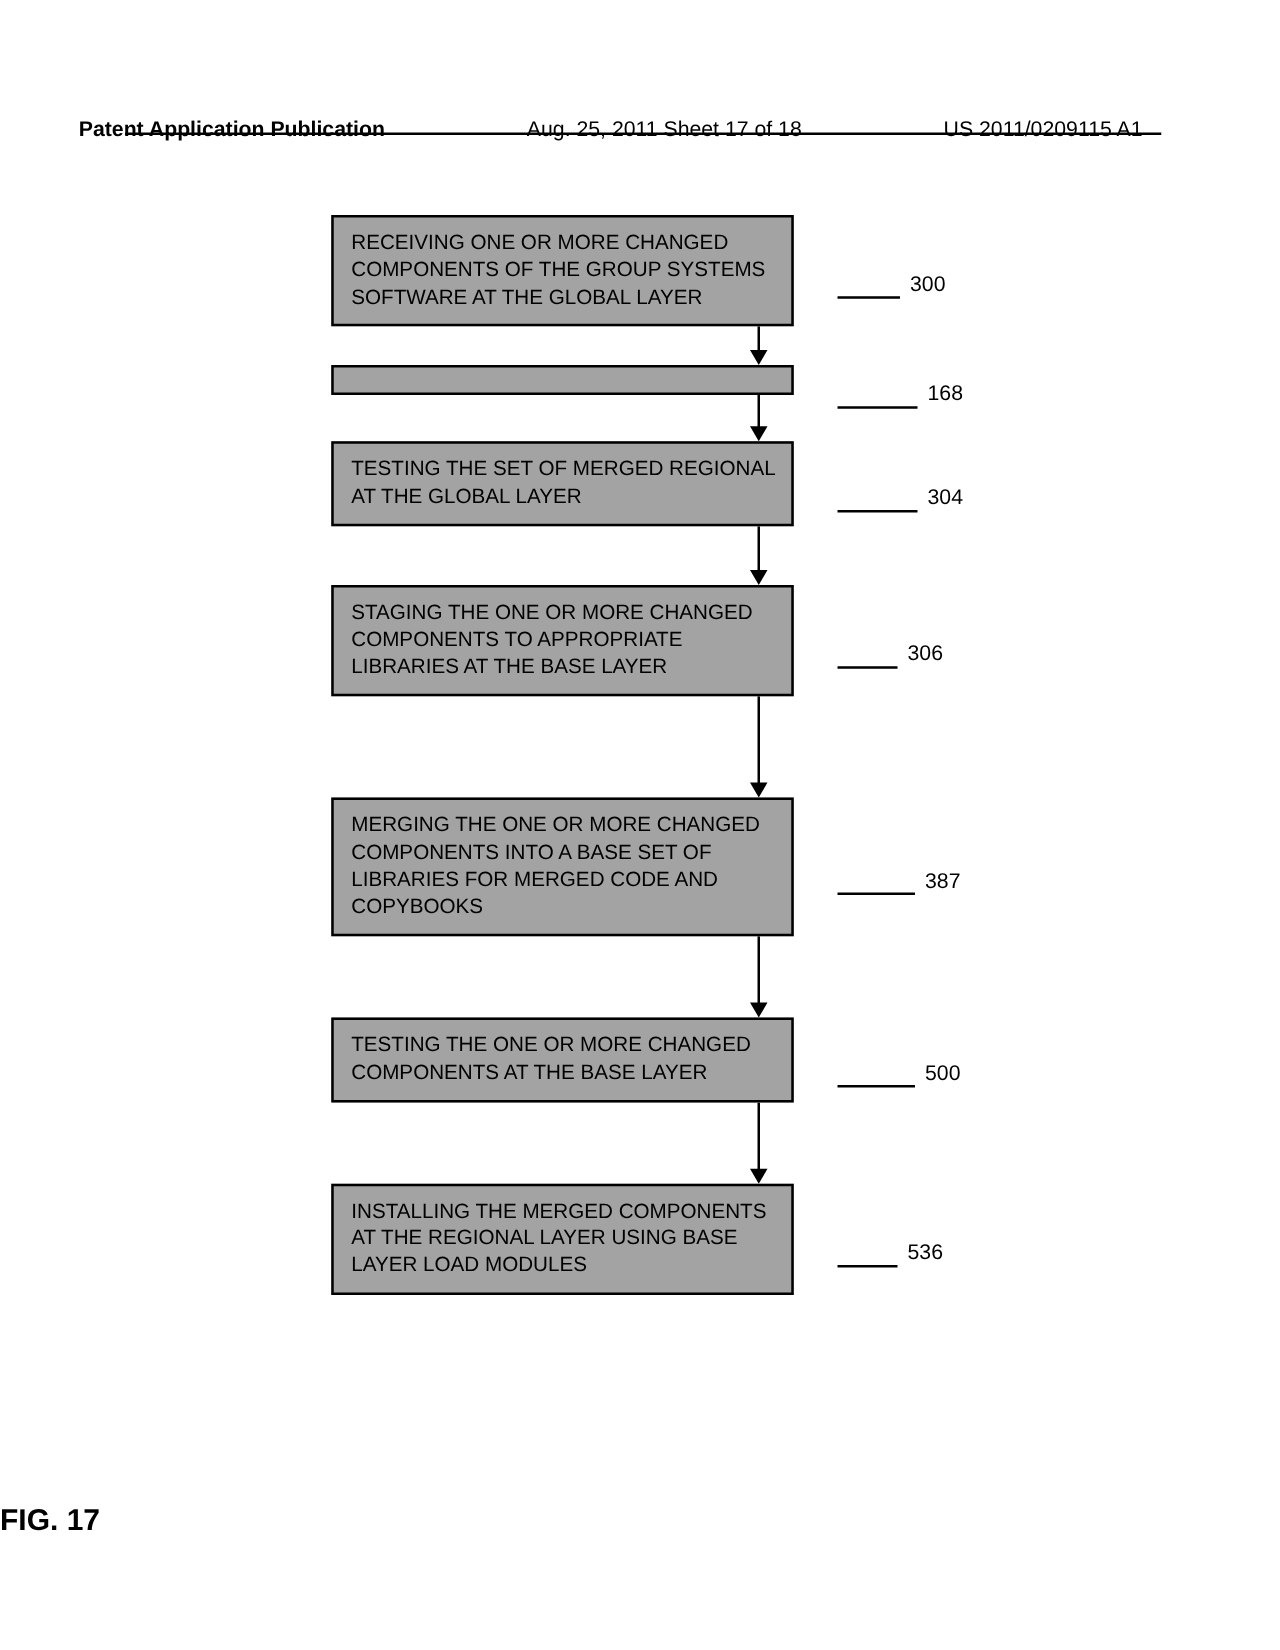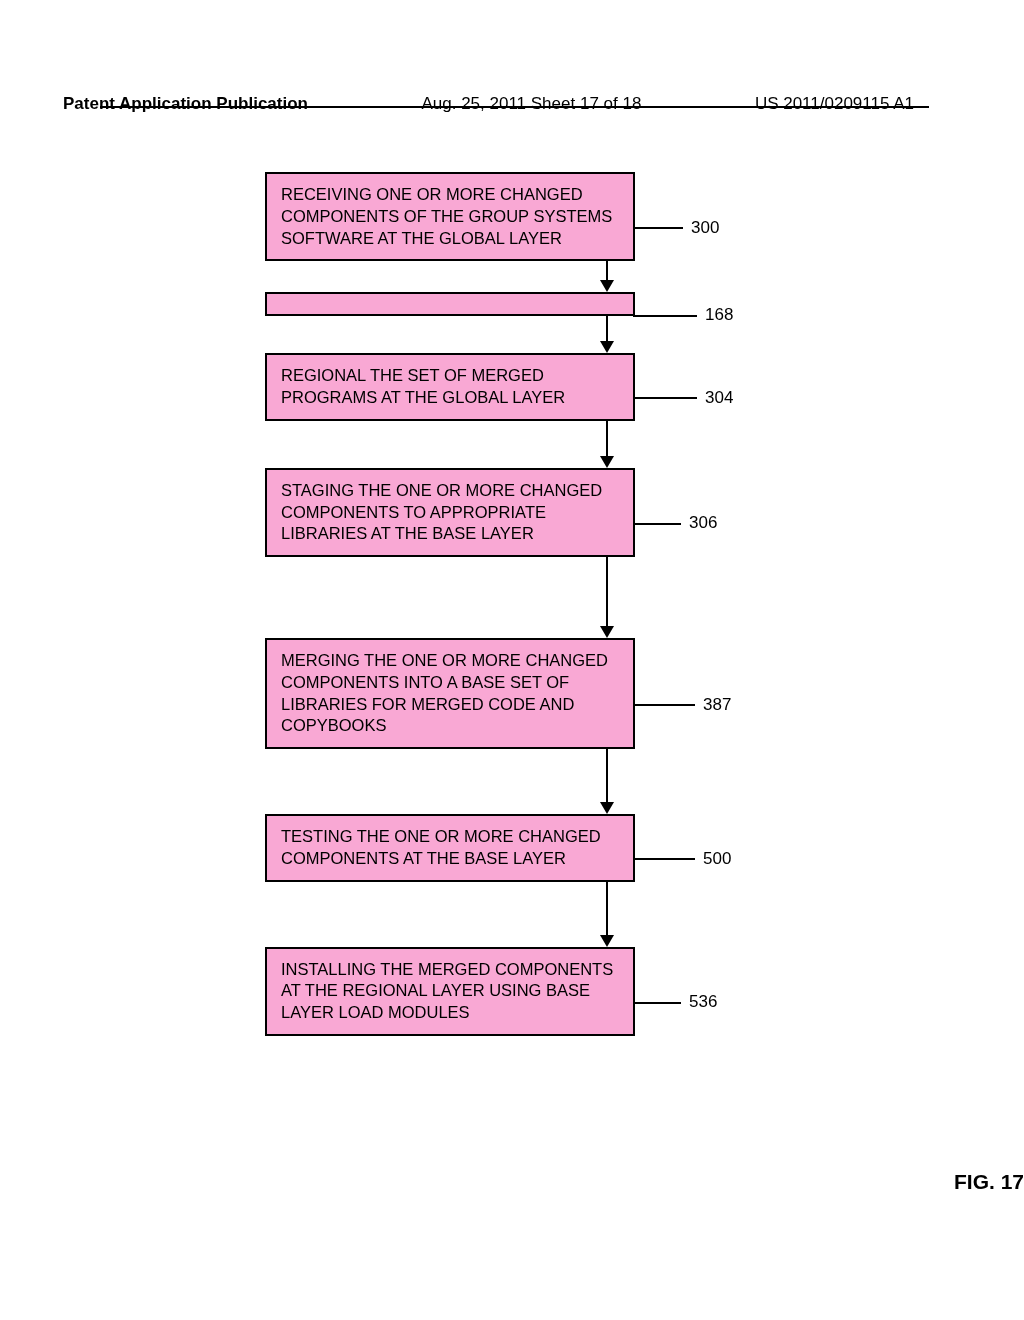--- a/index.html
+++ b/index.html
@@ -39,21 +39,21 @@
     width: 500px;
   }
   .box {
     border: 2px solid #000;
     padding: 10px 12px 10px 14px;
     font-size: 16.5px;
     line-height: 1.32;
     width: 370px;
     text-align: left;
     position: relative;
-    background: #f9a8d4;
+    background: #a3a3a3;
   }
   .connector {
     display: flex;
     flex-direction: column;
     align-items: center;
     margin-left: 183px;
   }
   .line {
     width: 2px;
     background: #000;
@@ -63,38 +63,39 @@
     border-left: 7px solid transparent;
     border-right: 7px solid transparent;
     border-top: 12px solid #000;
     margin-top: -1px;
   }
   .ref-wrap {
     position: absolute;
     left: 100%;
     top: 50%;
     display: flex;
-    align-items: center;
+    align-items: flex-end;
+    padding-left: 37px;
   }
   .ref-line {
     height: 2px;
     background: #000;
   }
   .ref-num {
     font-size: 17px;
     padding-left: 8px;
     white-space: nowrap;
   }
   .fig-label {
     position: absolute;
-    top: 1170px;
+    top: 1203px;
     width: 100%;
-    text-align: right;
+    text-align: left;
     font-weight: bold;
-    font-size: 21px;
+    font-size: 24px;
   }
 </style>
 </head>
 <body>
 
 <div class="header">
   <span class="header-left">Patent Application Publication</span>
   <span class="header-mid">Aug. 25, 2011  Sheet 17 of 18</span>
   <span class="header-right">US 2011/0209115 A1</span>
 </div>
@@ -110,21 +111,21 @@
       <div class="arrowhead"></div>
     </div>
     <div class="box"><div class="ref-wrap">
         <div class="ref-line" style="width: 64px;"></div>
         <div class="ref-num">168</div>
       </div></div>
     <div class="connector">
       <div class="line" style="height: 26px;"></div>
       <div class="arrowhead"></div>
     </div>
-    <div class="box"><span>REGIONAL THE SET OF MERGED PROGRAMS AT THE GLOBAL LAYER</span><div class="ref-wrap">
+    <div class="box"><span>TESTING THE SET OF MERGED REGIONAL AT THE GLOBAL LAYER</span><div class="ref-wrap">
         <div class="ref-line" style="width: 64px;"></div>
         <div class="ref-num">304</div>
       </div></div>
     <div class="connector">
       <div class="line" style="height: 36px;"></div>
       <div class="arrowhead"></div>
     </div>
     <div class="box"><span>STAGING THE ONE OR MORE CHANGED COMPONENTS TO APPROPRIATE LIBRARIES AT THE BASE LAYER</span><div class="ref-wrap">
         <div class="ref-line" style="width: 48px;"></div>
         <div class="ref-num">306</div>

